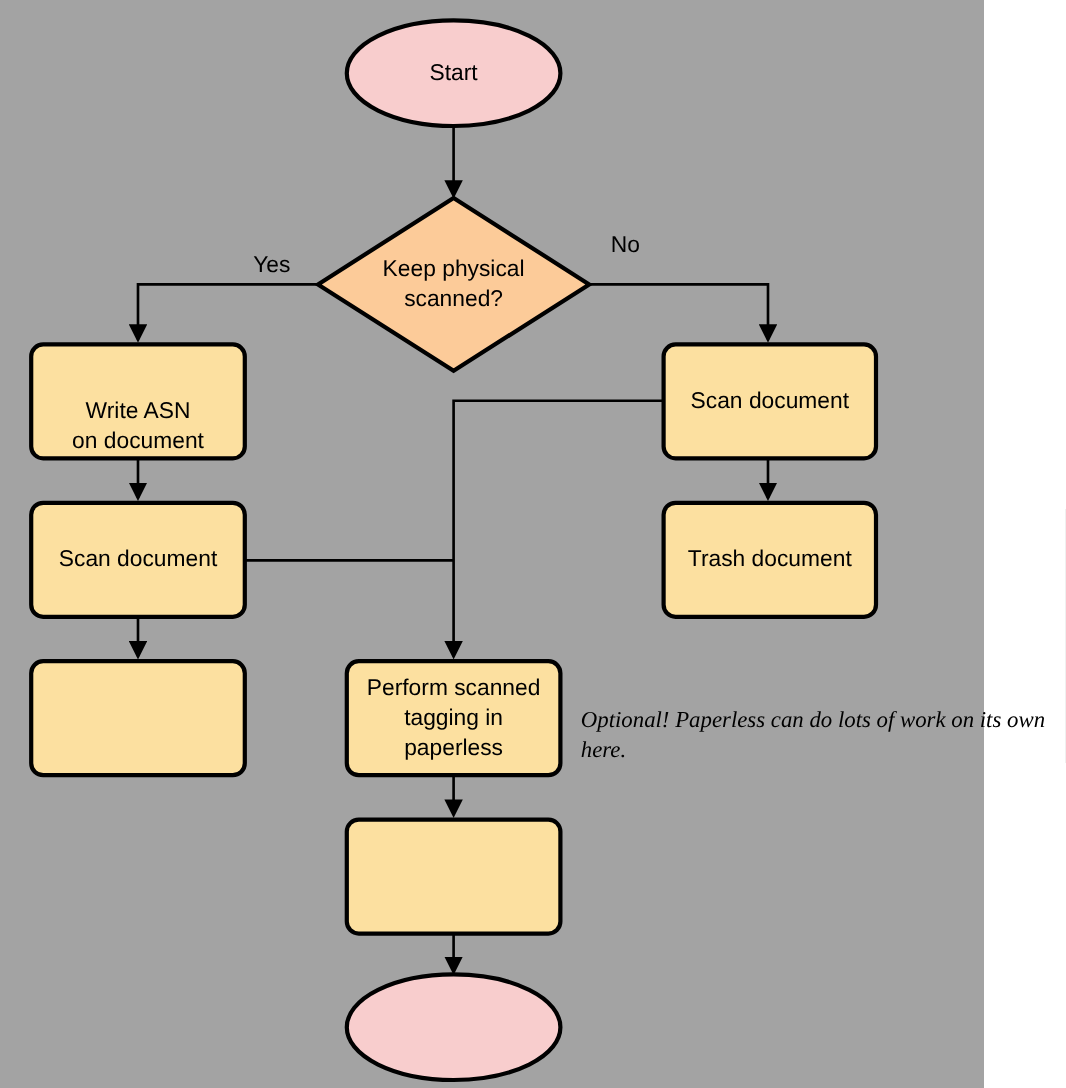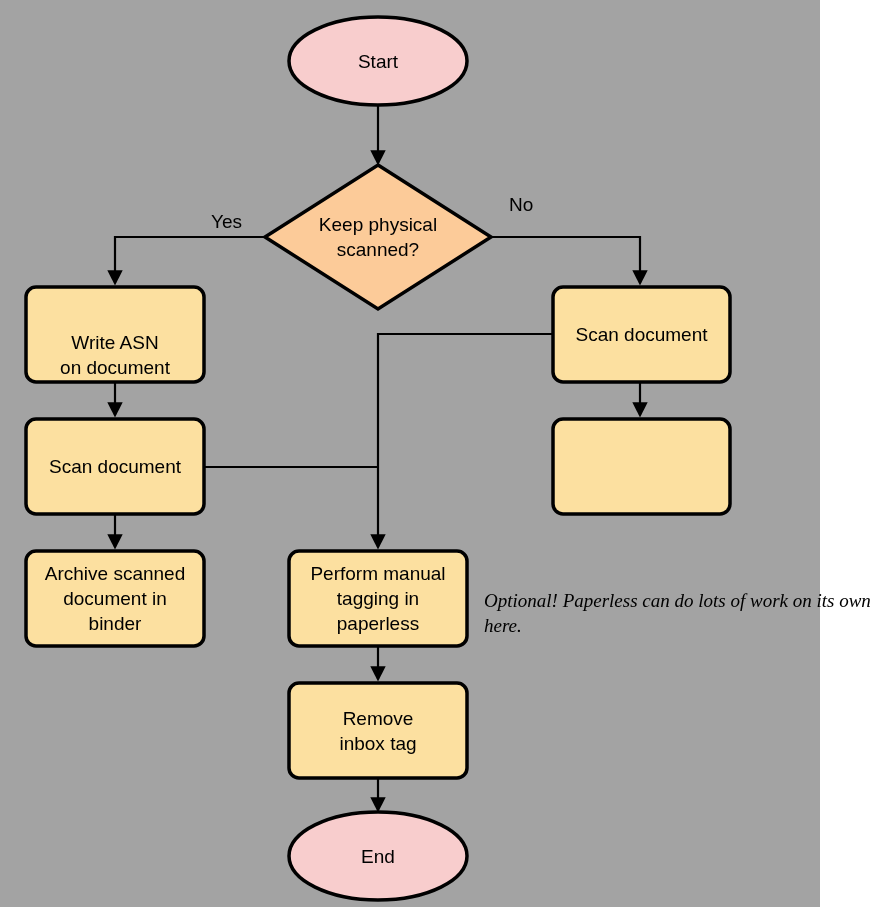--- a/index.html
+++ b/index.html
@@ -115,35 +115,30 @@
   <div class="node-label" style="left:289px; top:17px; width:178px; height:88px;">Start</div>
 
   <div class="node-label" style="left:278px; top:197px; width:200px; height:80px;">Keep physical
 scanned?</div>
 
   <div class="node-label" style="left:26px; top:287px; width:178px; height:95px;margin-top:20px;">Write ASN
 on document</div>
 
   <div class="node-label" style="left:26px; top:419px; width:178px; height:95px;">Scan document</div>
 
-  <div class="node-label" style="left:26px; top:551px; width:178px; height:95px;">Archive scanned
-document in
-binder</div>
 
   <div class="node-label" style="left:553px; top:287px; width:177px; height:95px;">Scan document</div>
 
+  <div class="node-label" style="left:553px; top:419px; width:177px; height:95px;">Trash document</div>
 
-  <div class="node-label" style="left:289px; top:551px; width:178px; height:95px;">Perform manual
+  <div class="node-label" style="left:289px; top:551px; width:178px; height:95px;">Perform scanned
 tagging in
 paperless</div>
 
-  <div class="node-label" style="left:289px; top:683px; width:178px; height:95px;">Remove
-inbox tag</div>
 
-  <div class="node-label" style="left:289px; top:812px; width:178px; height:88px;">End</div>
 
   <div class="edge-label" style="left:211px; top:211px;text-align:center;">Yes</div>
 
   <div class="edge-label" style="left:509px; top:194px;">No</div>
 
   <div class="note-text" style="left:484px; top:588px; width:404px;font-family:Liberation Serif, serif;">Optional! Paperless can do lots of work on its own here.</div>
 
 </div>
 
 </body></html>

